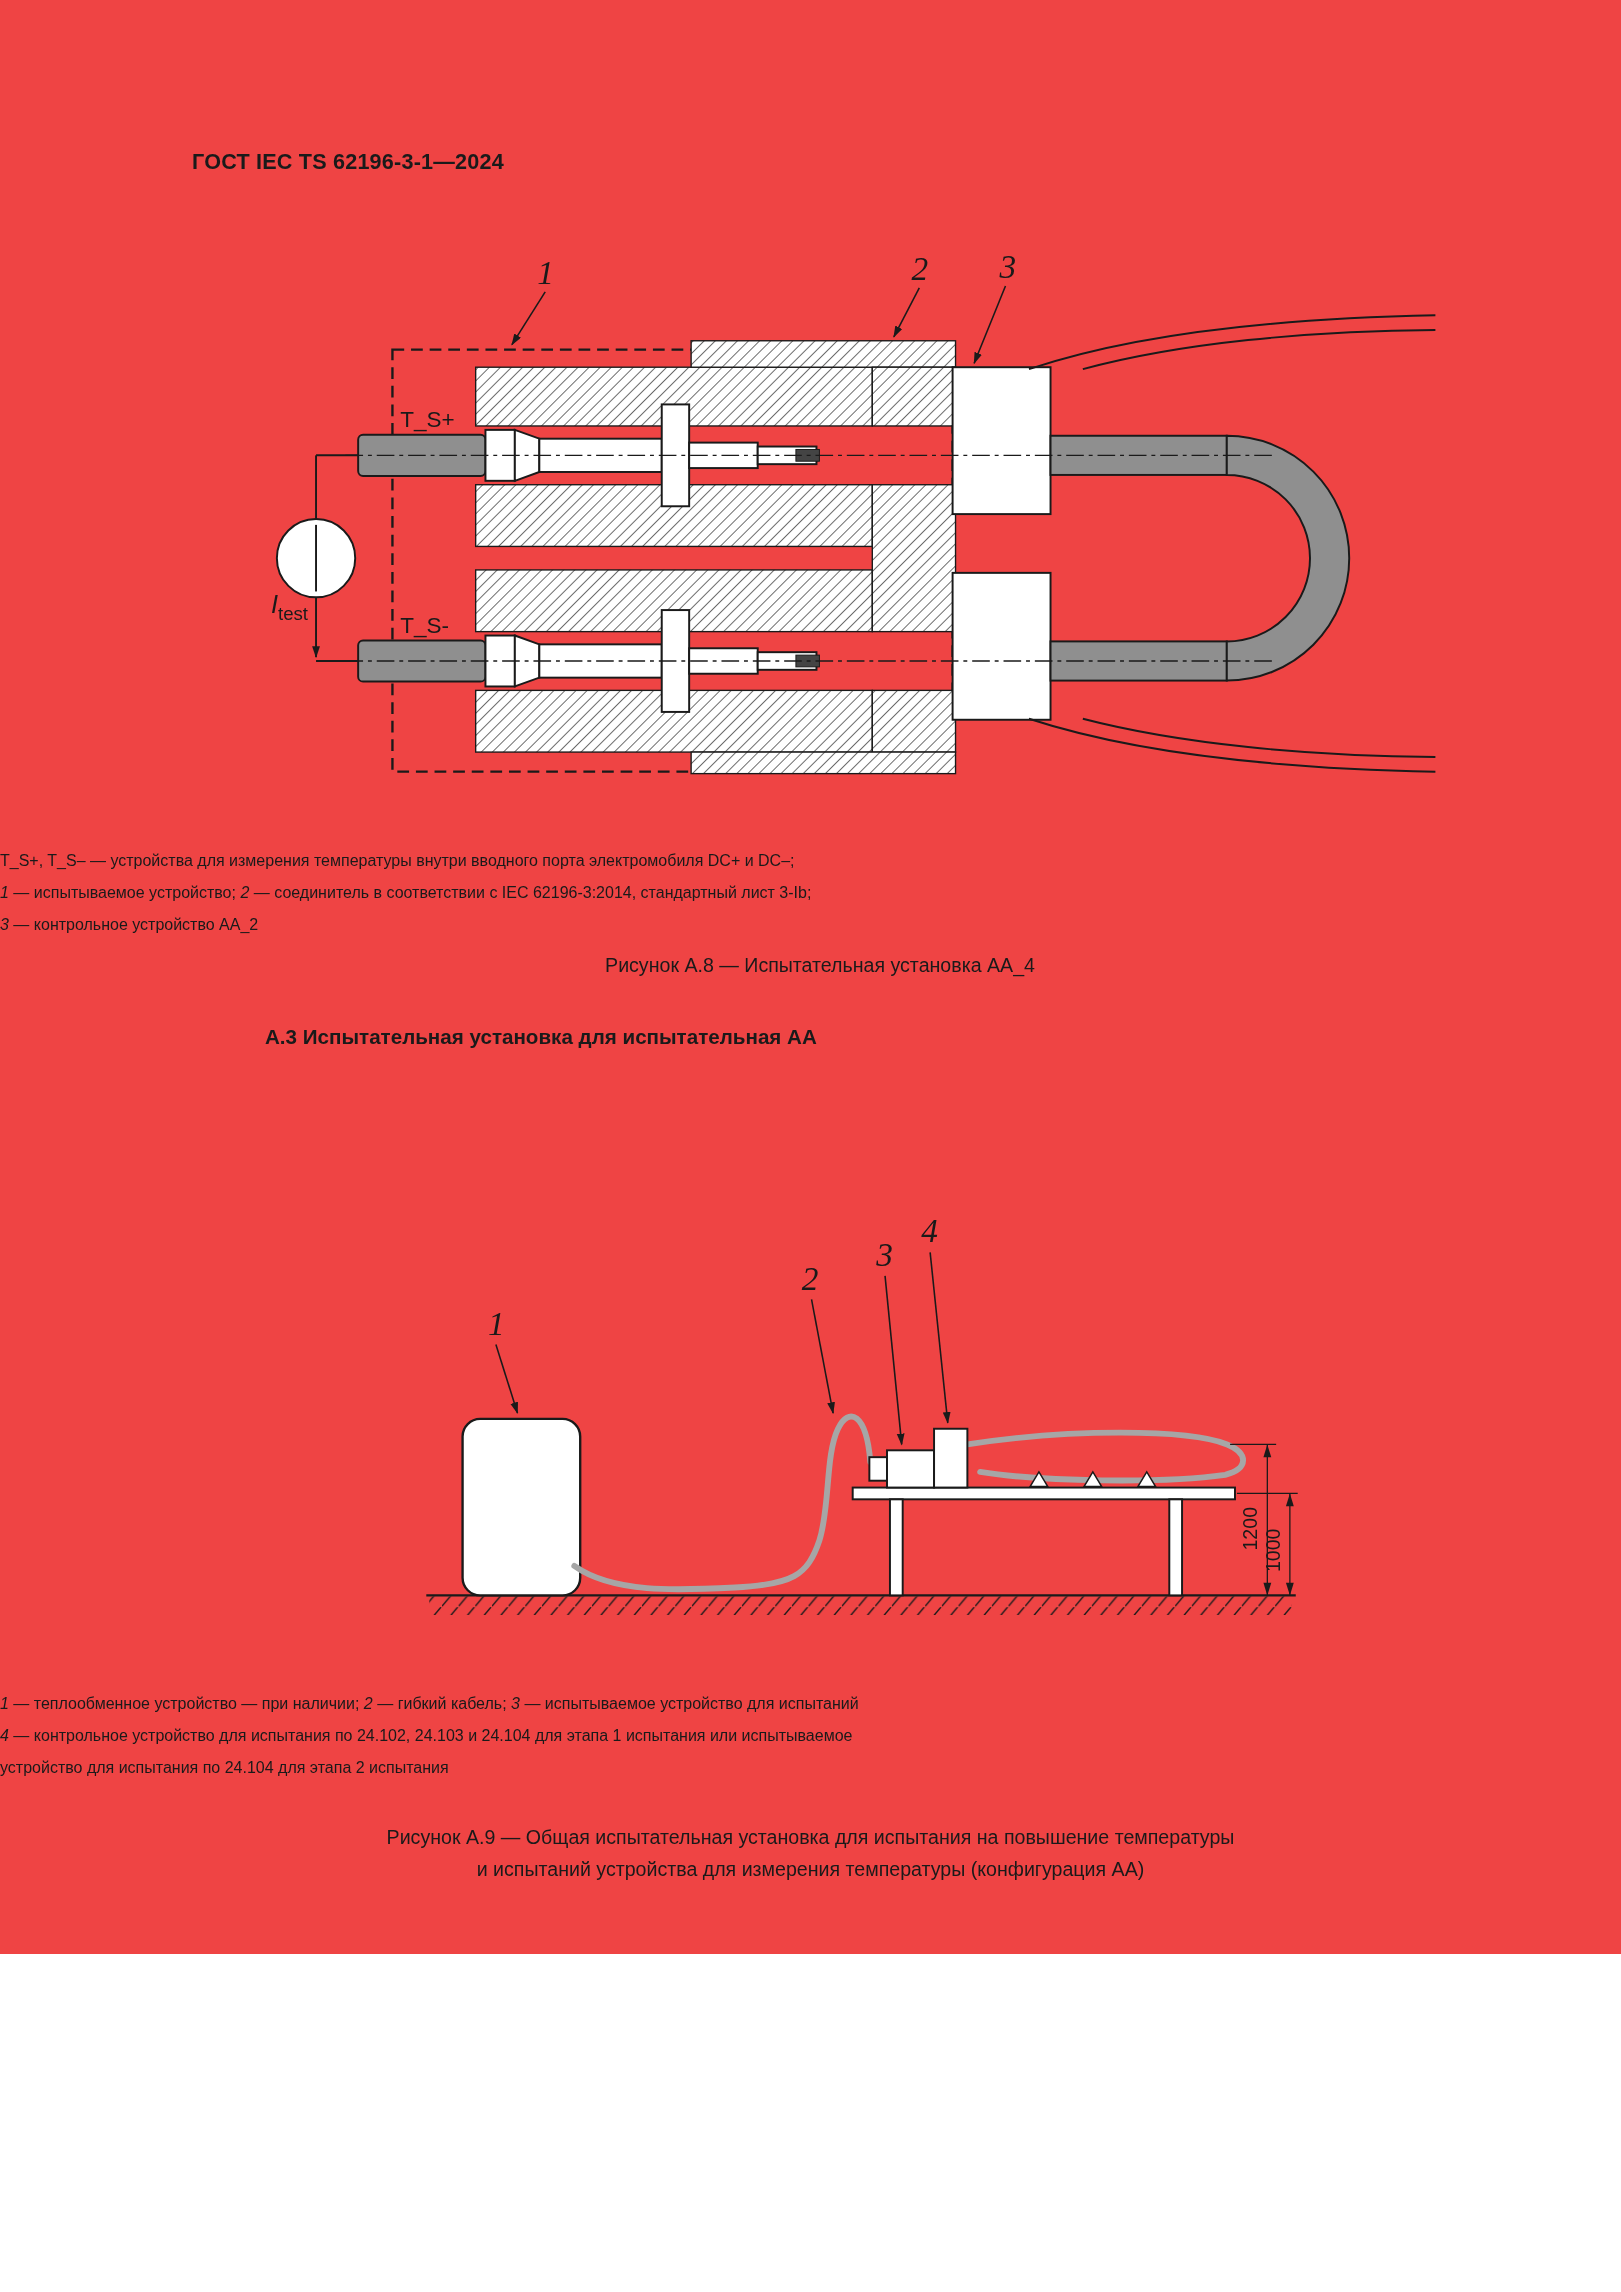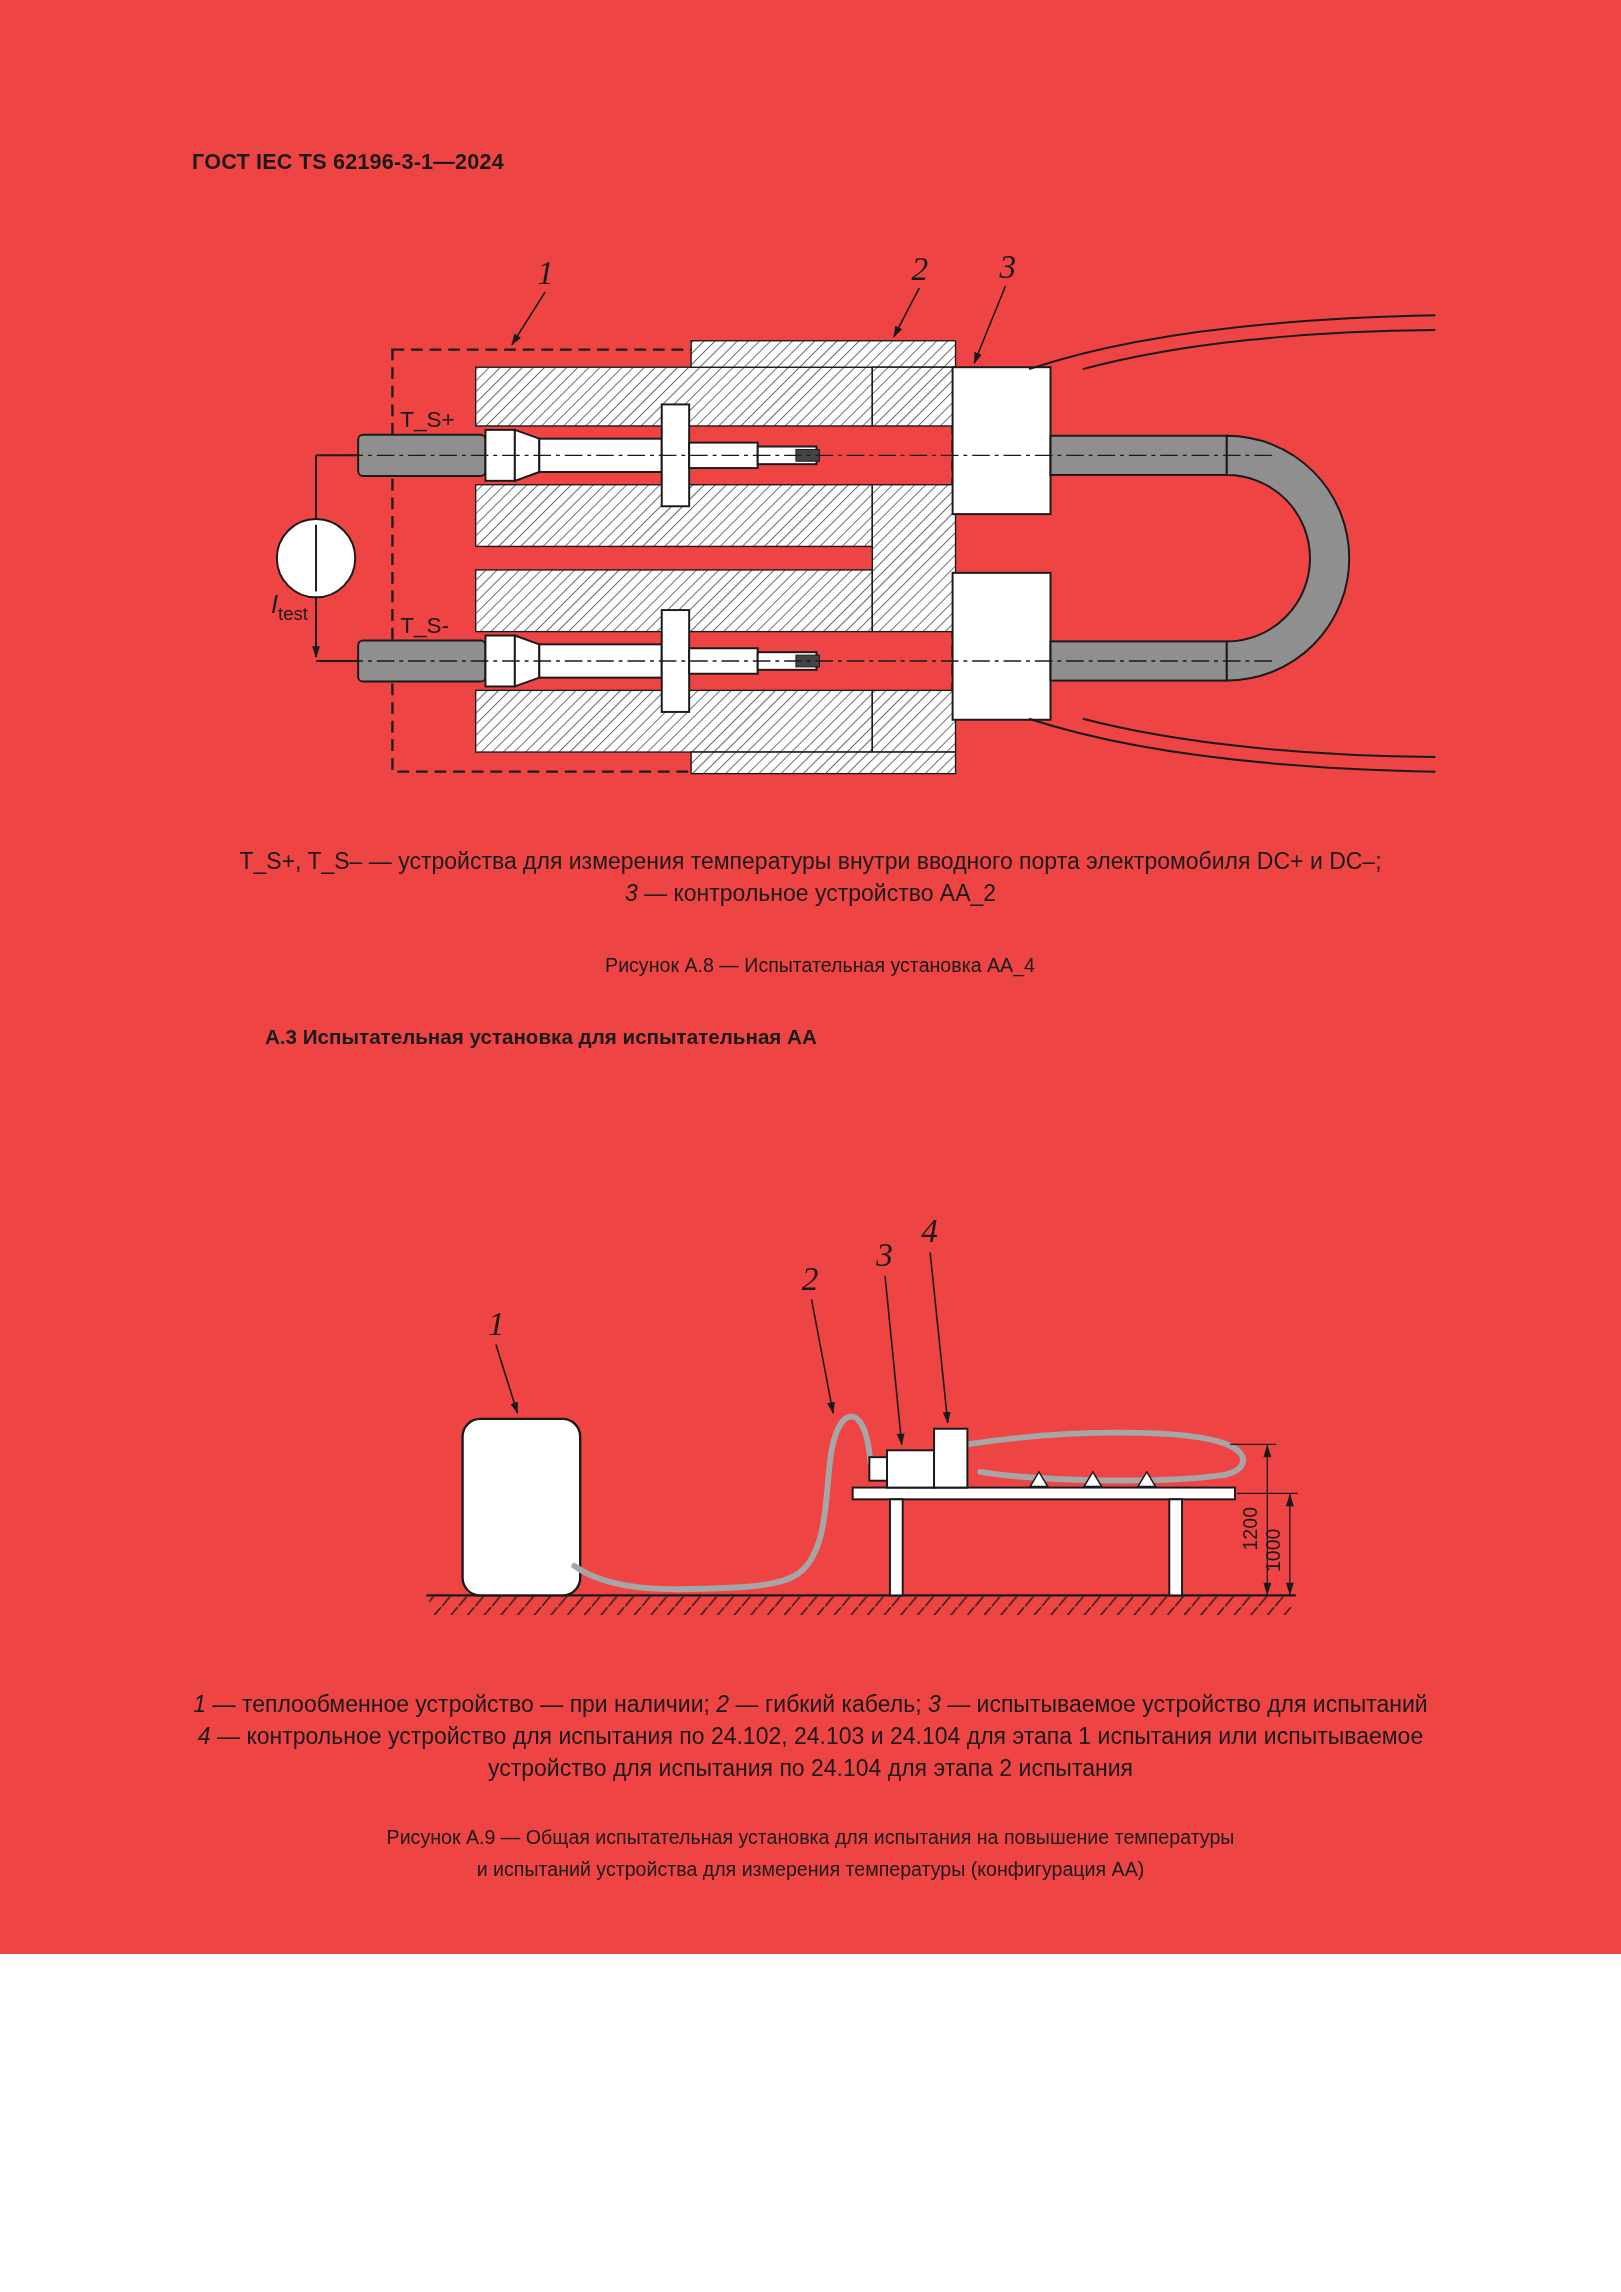--- a/index.html
+++ b/index.html
@@ -5,21 +5,21 @@
   * { margin:0; padding:0; box-sizing:border-box; }
   html,body { background:#ffffff; }
   body { font-family:"Liberation Sans", sans-serif; color:#1a1a1a; }
   .page { position:relative; width:1621px; height:1954px; background:#ef4444; overflow:hidden;text-decoration:underline; }
 
   .doc-header { position:absolute; left:192px; top:149px; font-size:21.6px; font-weight:bold; letter-spacing:0.2px; }
 
   .fig-a8 { position:absolute; left:255px; top:235px; width:1215px; height:568px; }
   .fig-a9 { position:absolute; left:392px; top:1117px; width:941px; height:549px; }
 
-  .legend { position:absolute; left:0; width:1621px; text-align:center; font-size:23px; line-height:32px; }
+  .legend { position:absolute; left:0; width:1621px; font-size:16px; line-height:32px; }
   .legend-a8 { top:845px; }
   .legend-a9 { top:1688px; }
   .caption { position:absolute; left:0; width:1621px; text-align:center; font-size:19.6px; line-height:32px; }
   .caption-a8 { top:949px;padding-left:19px; }
   .caption-a9 { top:1821px; }
 
   .section-heading { position:absolute; left:265px; top:1025px; font-size:20.6px; font-weight:bold; }
   .page-number { position:absolute; left:210px; top:2076px; font-size:19.6px; }
 
   svg text { font-family:"Liberation Sans", sans-serif; fill:#1a1a1a; }
@@ -126,20 +126,21 @@
     <text x="288" y="50" class="callout">1</text>
     <line x1="296" y1="58" x2="262" y2="112" stroke="#1a1a1a" stroke-width="1.6" marker-end="url(#arrow8)"></line>
     <text x="670" y="46" class="callout">2</text>
     <line x1="678" y1="54" x2="652" y2="104" stroke="#1a1a1a" stroke-width="1.6" marker-end="url(#arrow8)"></line>
     <text x="760" y="44" class="callout">3</text>
     <line x1="766" y1="52" x2="734" y2="131" stroke="#1a1a1a" stroke-width="1.6" marker-end="url(#arrow8)"></line>
   </svg>
 
   <div class="legend legend-a8">
     <div class="legend-line"><span>T_S+, T_S– — устройства для измерения температуры внутри вводного порта электромобиля DC+ и DC–;</span></div>
+    <div class="legend-line"><i>1</i><span> — испытываемое устройство; </span><i>2</i><span> — соединитель в соответствии с IEC 62196-3:2014, стандартный лист 3-Ib;</span></div>
     <div class="legend-line"><i>3</i><span> — контрольное устройство АА_2</span></div>
   </div>
 
   <div class="caption caption-a8">Рисунок А.8 — Испытательная установка АА_4</div>
 
   <div class="section-heading">А.3 Испытательная установка для испытательная АА</div>
 
   <svg class="fig-a9" viewBox="0 0 960 560">
     <defs>
       <pattern id="ghatch9" width="17" height="20" patternUnits="userSpaceOnUse">

